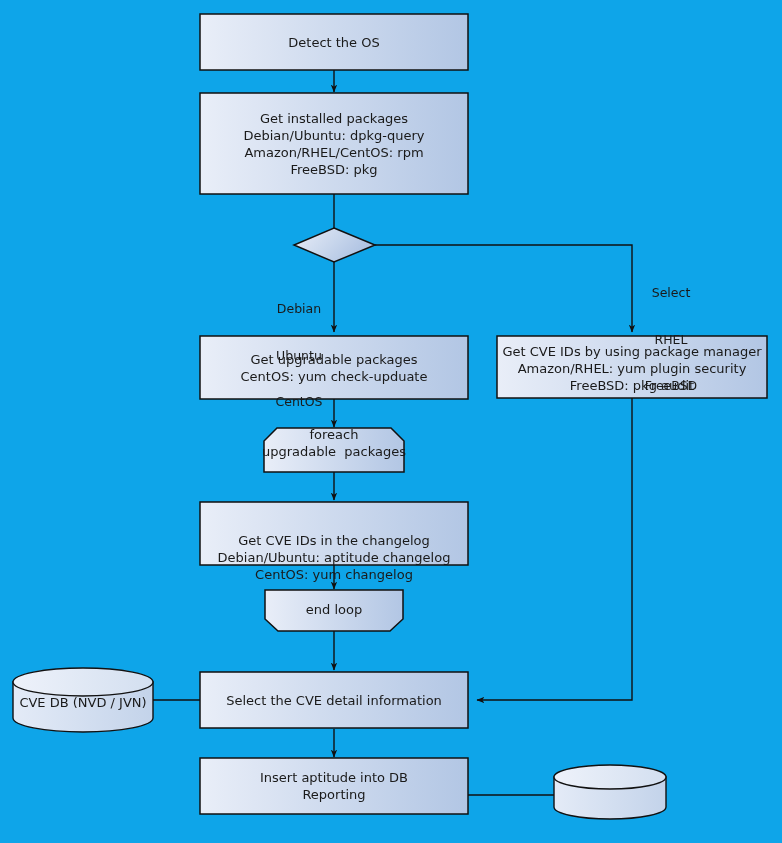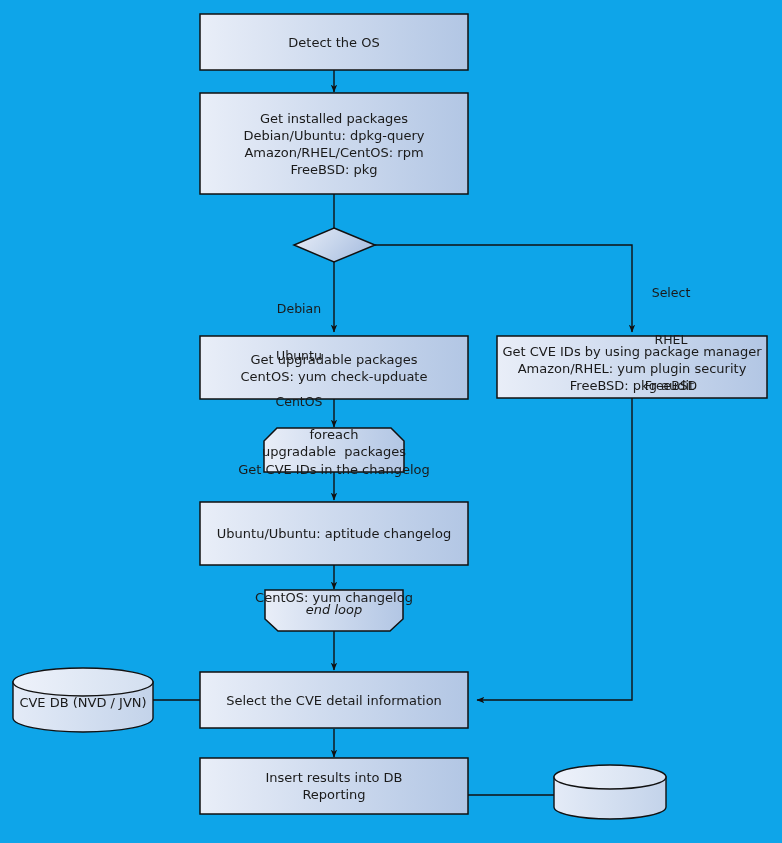--- a/index.html
+++ b/index.html
@@ -167,36 +167,36 @@
     <span class="ln">Get CVE IDs by using package manager</span>
     <span class="ln">Amazon/RHEL: yum plugin security</span>
     <span class="ln">FreeBSD: pkg audit</span>
   </div>
 
   <div class="node-label" style="left:264px; top:422px; width:140px; height:42px;">
     <span class="ln">foreach</span>
     <span class="ln">upgradable  packages</span>
   </div>
 
-  <div class="node-label" style="left:198px; top:502px; width:272px; height:63px;gap:47px;">
+  <div class="node-label" style="left:198px; top:526px; width:272px; height:63px;">
     <span class="ln">Get CVE IDs in the changelog</span>
-    <span class="ln">Ubuntu/Ubuntu: aptitude changelog</span>
+    <span class="ln">Debian/Ubuntu: aptitude changelog</span>
     <span class="ln">CentOS: yum changelog</span>
   </div>
 
-  <div class="node-label" style="left:265px; top:590px; width:138px; height:38px;font-style:italic;">
+  <div class="node-label" style="left:265px; top:590px; width:138px; height:38px;">
     <span class="ln">end loop</span>
   </div>
 
   <div class="node-label" style="left:200px; top:672px; width:268px; height:56px;">
     <span class="ln">Select the CVE detail information</span>
   </div>
 
   <div class="node-label" style="left:200px; top:758px; width:268px; height:56px;">
-    <span class="ln">Insert results into DB</span>
+    <span class="ln">Insert aptitude into DB</span>
     <span class="ln">Reporting</span>
   </div>
 
   <div class="node-label" style="left:13px; top:686px; width:140px; height:32px; font-size:13px;">
     <span class="ln">CVE DB (NVD / JVN)</span>
   </div>
 
 
 </div>
 

